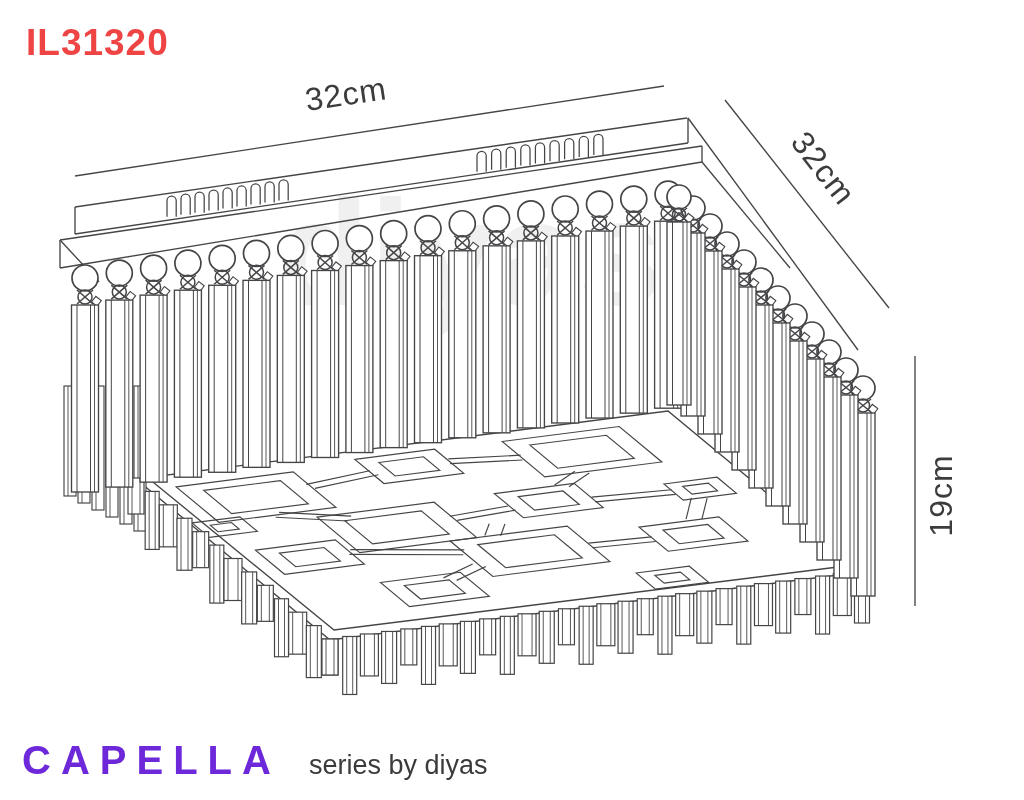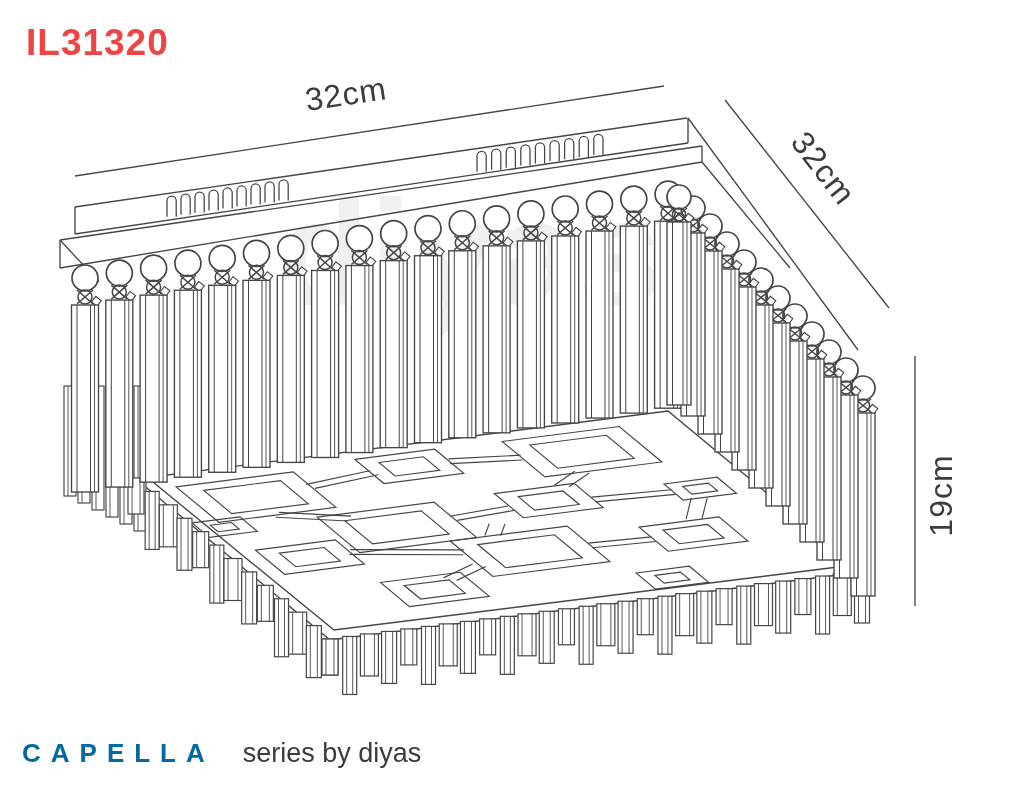--- a/index.html
+++ b/index.html
@@ -7,21 +7,21 @@
         font-family:"Liberation Sans",sans-serif;}
   .page svg{position:absolute;left:0;top:0;}
   .lbl{position:absolute;color:#ef4444;white-space:nowrap;}
   #product-code{left:26px;top:22px;font-size:37px;font-weight:bold;letter-spacing:1px;}
   .dim{position:absolute;width:92px;text-align:center;font-size:32px;color:#3c3c3e;
        letter-spacing:1px;white-space:nowrap;}
   #dim-top{left:300px;top:76px;transform:rotate(-8.5deg);}
   #dim-side{left:777px;top:150px;transform:rotate(52deg);}
   #dim-height{left:895px;top:477px;transform:rotate(-90deg);}
   #footer{position:absolute;left:22px;top:738px;display:flex;align-items:baseline;}
-  #series-name{font-size:26px;font-weight:bold;letter-spacing:10px;color:#0369a1;}
+  #series-name{font-size:40px;font-weight:bold;letter-spacing:10px;color:#6d28d9;}
   #series-byline{font-size:27px;color:#3b3b3d;margin-left:28px;}
 </style>
 </head>
 <body>
 
 <div class="page">
 
   <svg id="fixture-svg" width="1024" height="800" viewBox="0 0 1024 800">
     <text id="wm" x="278" y="305" font-size="150" font-weight="bold" fill="#f0f0f0">diyas</text>
 

